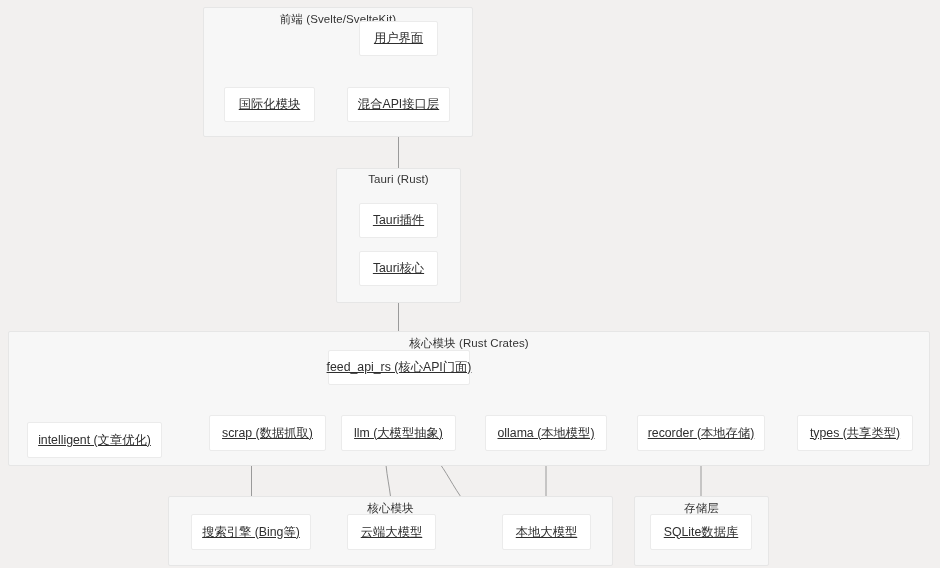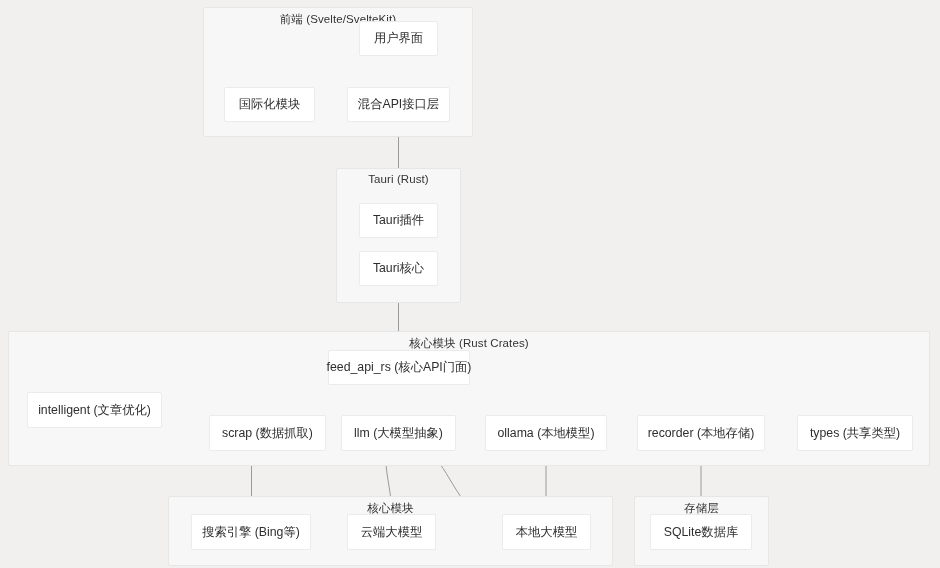--- a/index.html
+++ b/index.html
@@ -50,20 +50,21 @@
     border: 1px solid #ebebeb;
     border-radius: 2px;
     box-sizing: border-box;
     display: flex;
     align-items: center;
     justify-content: center;
     font-size: 12.3px;
     color: #2e2e2e;
     white-space: nowrap;
     z-index: 3;
+    text-decoration: underline;
   }
 </style>
 </head>
 <body>
 
 <div id="stage">
 
   <svg id="edges" viewBox="0 0 940 568">
     <defs>
       <marker id="arrow" markerWidth="9" markerHeight="9" refX="7.2" refY="3.2" orient="auto" markerUnits="strokeWidth">
@@ -113,21 +114,21 @@
   <div class="node" style="left:224px; top:87px; width:91px; height:35px;">国际化模块</div>
 
   <div class="node" style="left:347px; top:87px; width:103px; height:35px;">混合API接口层</div>
 
   <div class="node" style="left:359px; top:203px; width:79px; height:35px;">Tauri插件</div>
 
   <div class="node" style="left:359px; top:251px; width:79px; height:35px;">Tauri核心</div>
 
   <div class="node" style="left:328px; top:350px; width:142px; height:35px;text-align:center;">feed_api_rs (核心API门面)</div>
 
-  <div class="node" style="left:27px; top:392px; width:135px; height:36px;">intelligent (文章优化)</div>
+  <div class="node" style="left:27px; top:422px; width:135px; height:36px;">intelligent (文章优化)</div>
 
   <div class="node" style="left:209px; top:415px; width:117px; height:36px;">scrap (数据抓取)</div>
 
   <div class="node" style="left:341px; top:415px; width:115px; height:36px;">llm (大模型抽象)</div>
 
   <div class="node" style="left:485px; top:415px; width:122px; height:36px;">ollama (本地模型)</div>
 
   <div class="node" style="left:637px; top:415px; width:128px; height:36px;">recorder (本地存储)</div>
 
   <div class="node" style="left:797px; top:415px; width:116px; height:36px;">types (共享类型)</div>

